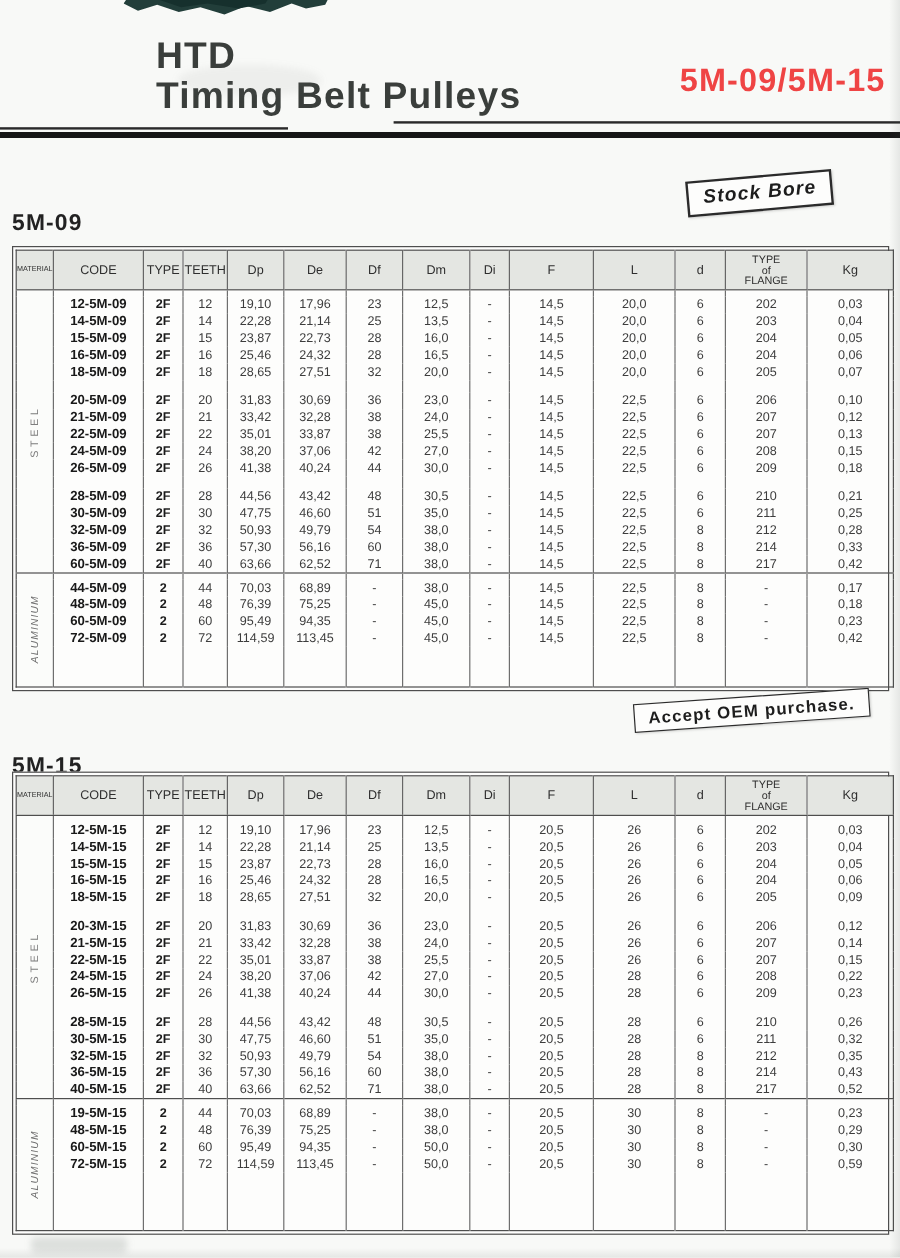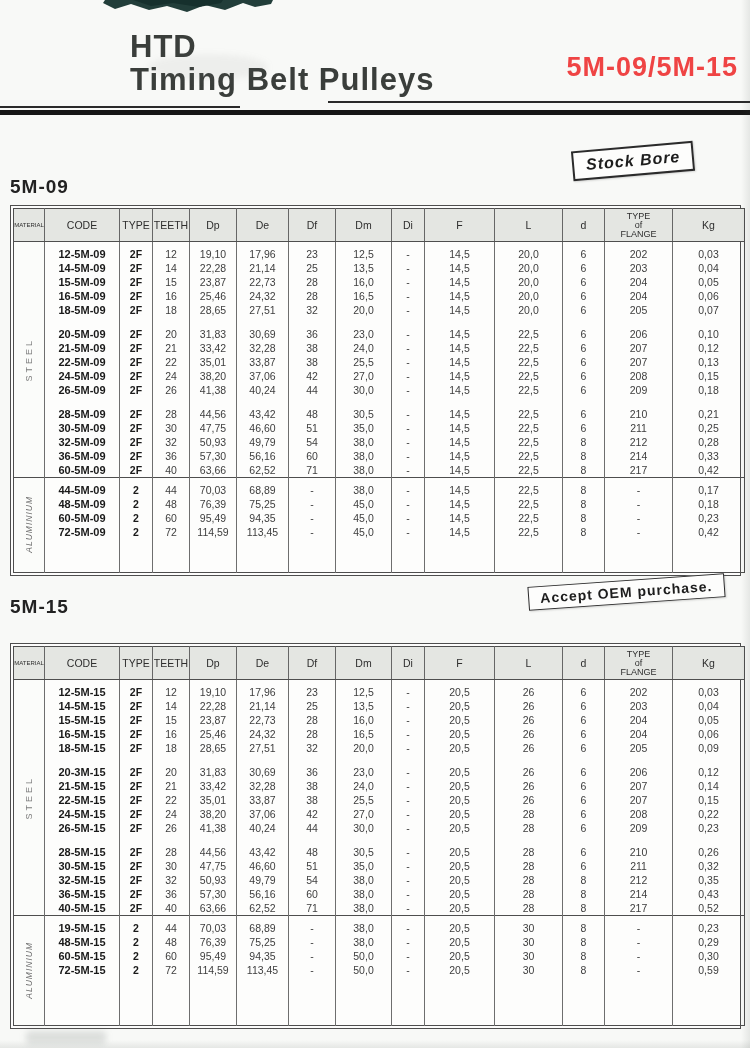--- a/index.html
+++ b/index.html
@@ -21,21 +21,21 @@
   .rule-thick{position:absolute;left:0;top:110px;width:750px;height:5px;background:#161616;}
   
   .stamp{position:absolute;display:inline-block;background:#fdfdfc;border:2px solid #2b2b2b;
          font-weight:bold;color:#1d1d1d;box-shadow:1px 1px 2px rgba(0,0,0,.15);}
   .stock{left:572px;top:146px;transform:rotate(-5deg);font-style:italic;font-size:16px;
          padding:4px 12px;letter-spacing:1px;}
   .oem{left:528px;top:580px;transform:rotate(-4deg);font-size:14px;padding:3px 11px;
          border-width:1.5px;letter-spacing:1px;}
   .tbl-title{position:absolute;left:10px;width:713px;text-align:left;font-size:19px;
          font-weight:bold;color:#222;letter-spacing:1px;}
-  .tt1{top:176px}.tt2{top:596px}
+  .tt1{top:176px}.tt2{top:628px}
   
   .table-outer{position:absolute;left:10px;width:725px;border:1px solid #4e4e4e;padding:2px;background:#fdfdfc;}
   .to1{top:205px}.to2{top:643px}
   table.dtable{width:100%;border-collapse:collapse;table-layout:fixed;border:1px solid #4e4e4e;}
   .dtable th,.dtable td{padding:0;text-align:center;vertical-align:middle;overflow:hidden;white-space:nowrap;}
   .dtable th{height:32px;background:#e4e6e2;font-weight:normal;font-size:10.5px;color:#2e2e2e;
          border-left:1px solid #666;border-bottom:1.5px solid #4e4e4e;}
   .dtable th.mat-h{font-size:6px;letter-spacing:0;transform:none;border-left:none;}
   .dtable th.multi{font-size:9px;line-height:9px;}
   .dtable td{border-left:1px solid #6e6e6e;font-size:10.5px;color:#3d3d3d;height:14px;line-height:14px;}

